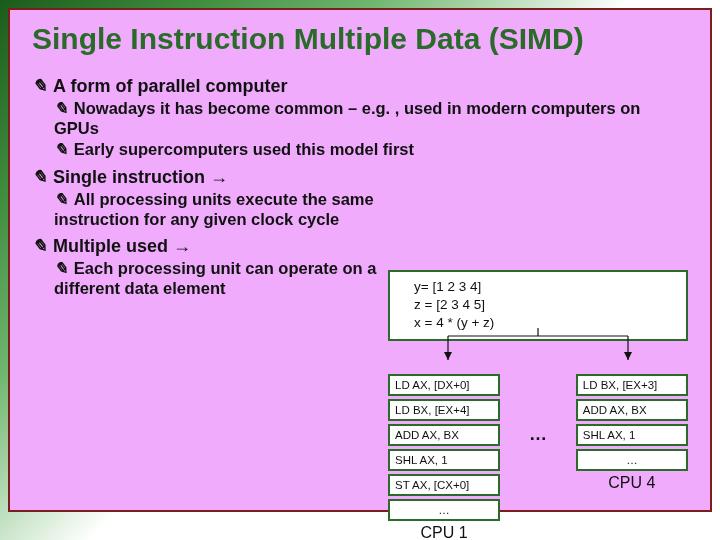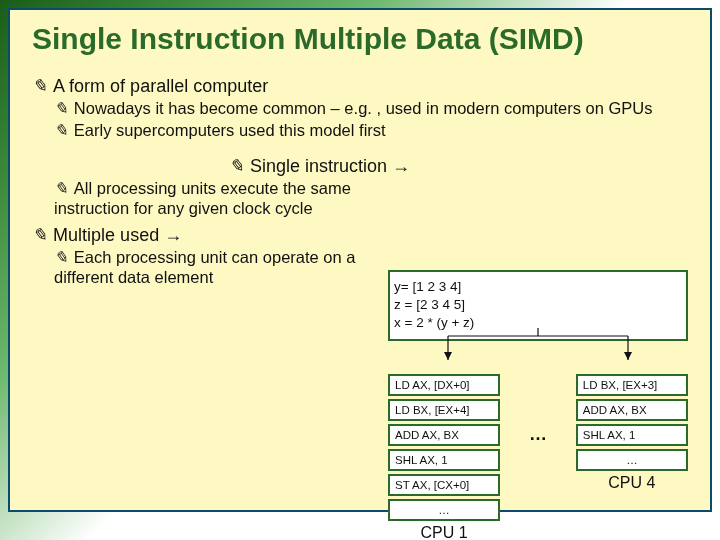--- a/index.html
+++ b/index.html
@@ -5,49 +5,49 @@
   * { box-sizing: border-box; margin: 0; padding: 0; }
   html, body { width: 720px; height: 540px; overflow: hidden; }
   body {
     font-family: Arial, Helvetica, sans-serif;
     background: linear-gradient(135deg, #1a5c1a 0%, #3d8b3d 15%, #6fb86f 30%, #ffffff 50%);
     position: relative;
   }
   .slide {
     position: absolute;
     top: 8px; left: 8px; right: 8px; bottom: 28px;
-    background: #fef9c3;
-    border: 2px solid #0c4a6e;
+    background: #f0abfc;
+    border: 2px solid #7f1d1d;
     padding: 12px 22px 14px 22px;
   }
   .title {
     color: #2a6b2a;
     font-size: 30px;
     font-weight: 700;
     line-height: 1.15;
     margin-bottom: 18px;
   }
-  .content { font-size: 18px; color: #111; }
+  .content { font-size: 18px; color: #111; font-weight: bold; }
   .bullet-l1 { margin: 4px 0 2px 0; }
   .bullet-l1 .marker { font-family: "Segoe Script", cursive; font-style: italic; margin-right: 6px; }
   .bullet-l2 { margin: 2px 0 2px 22px; font-size: 16.5px; }
   .bullet-l2 .marker { font-family: "Segoe Script", cursive; font-style: italic; margin-right: 6px; }
   .arrow { font-family: Arial; }
   .right-area {
     position: absolute;
     right: 22px;
     top: 260px;
     width: 300px;
   }
   .init-box {
     border: 2px solid #2a6b2a;
     background: #fff;
     font-size: 13.5px;
     line-height: 1.35;
-    padding: 6px 4px;
+    padding: 6px 24px;
     font-family: Arial;
     color: #111;
     position: absolute;
     right: 0; top: 0;
     width: 300px;
   }
   .connectors {
     position: absolute;
     top: 58px; left: 0;
     width: 300px; height: 36px;
@@ -104,42 +104,42 @@
       <span class="marker">✎</span><span>A form of parallel computer</span>
     </div>
     <div class="bullet-l2">
       <span class="marker">✎</span><span>Nowadays it has become common – e.g. , used in modern computers on GPUs</span>
     </div>
     <div class="bullet-l2">
       <span class="marker">✎</span><span>Early supercomputers used this model first</span>
     </div>
 
     <div class="left-col">
-      <div class="bullet-l1" style="margin-top:14px;text-align:right;">
+      <div class="bullet-l1" style="margin-top:6px;">
         <span class="marker">✎</span><span>Single instruction </span><span class="arrow">→</span>
       </div>
       <div class="bullet-l2">
         <span class="marker">✎</span><span>All processing units execute the same instruction for any given clock cycle</span>
       </div>
 
       <div class="bullet-l1" style="margin-top:6px;">
         <span class="marker">✎</span><span>Multiple used </span><span class="arrow">→</span>
       </div>
       <div class="bullet-l2">
         <span class="marker">✎</span><span>Each processing unit can operate on a different data element</span>
       </div>
     </div>
 
   </div>
 
   <div class="right-area">
     <div class="init-box">
       <div>y= [1 2 3 4]</div>
       <div>z = [2 3 4 5]</div>
-      <div>x = 2 * (y + z)</div>
+      <div>x = 4 * (y + z)</div>
     </div>
 
     <div class="connectors">
       <svg viewBox="0 0 300 36">
         <line x1="150" y1="0" x2="150" y2="8" stroke="#111" stroke-width="1.2"></line>
         <line x1="60" y1="8" x2="240" y2="8" stroke="#111" stroke-width="1.2"></line>
         <line x1="60" y1="8" x2="60" y2="32" stroke="#111" stroke-width="1.2"></line>
         <line x1="240" y1="8" x2="240" y2="32" stroke="#111" stroke-width="1.2"></line>
         <polygon points="60,32 56,24 64,24" fill="#111"></polygon>
         <polygon points="240,32 236,24 244,24" fill="#111"></polygon>

